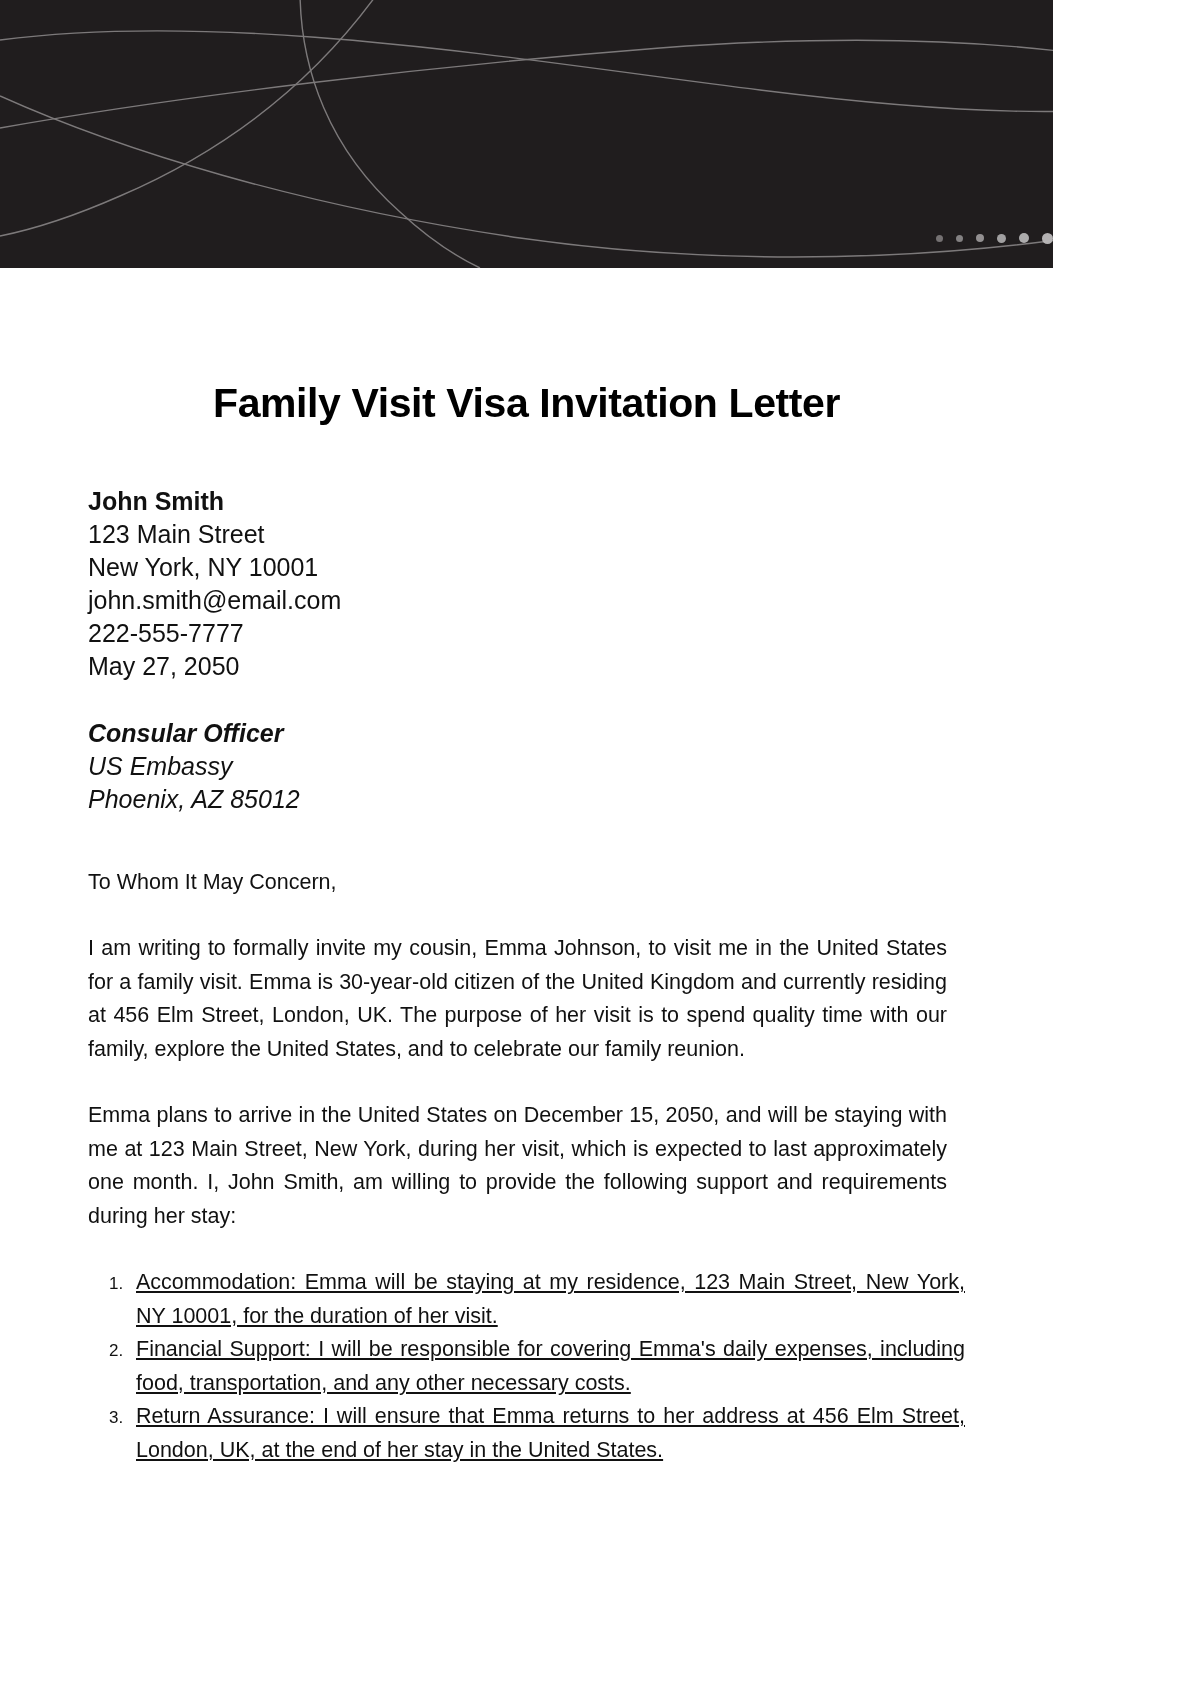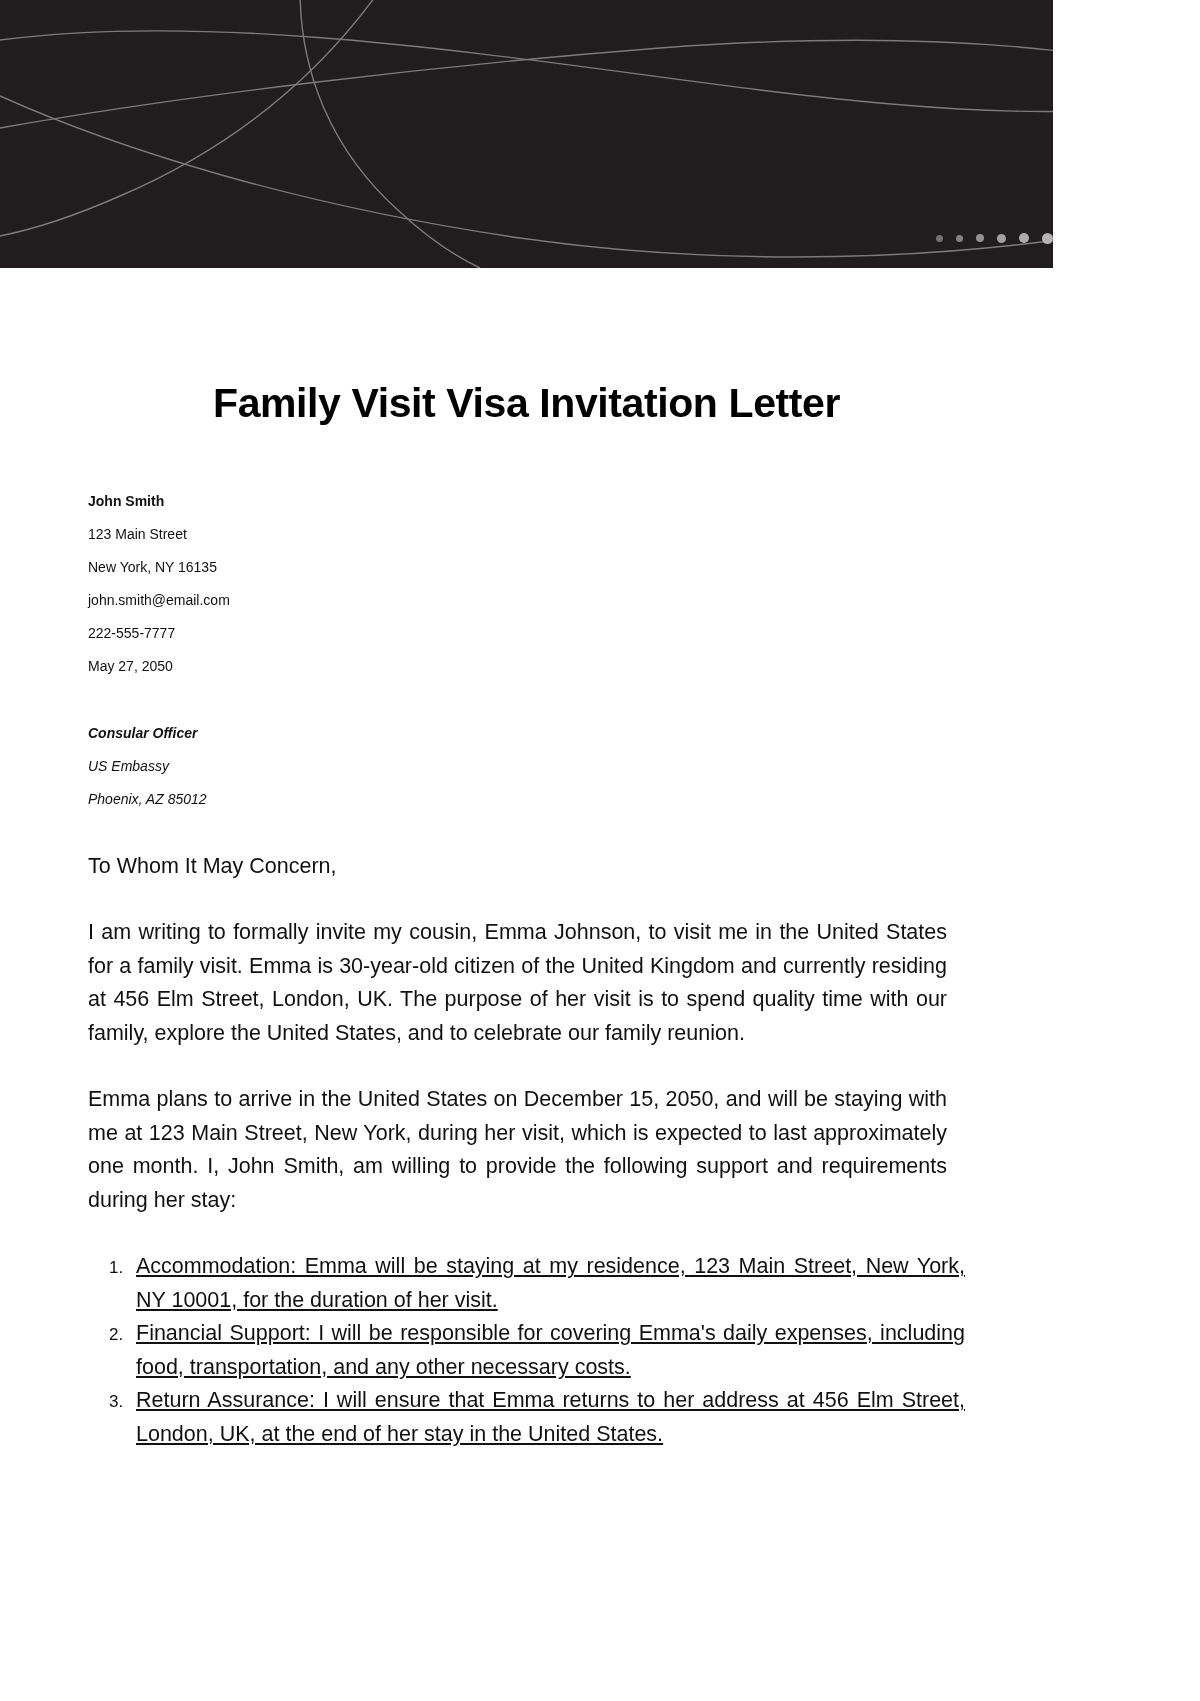--- a/index.html
+++ b/index.html
@@ -62,33 +62,33 @@
     padding-top: 112px;
     text-align: center;
     font-size: 41px;
     line-height: 1.15;
     font-weight: bold;
     letter-spacing: -0.4px;
     color: #000000;
   }
   .block {
     margin-top: 58px;
-    font-size: 14px;
+    font-size: 25px;
     line-height: 33px;
     color: #111111;
   }
   .block.second { margin-top: 34px; font-style: italic; }
   .block .name {
     font-weight: bold;
     display: block;
   }
   .block span.line { display: block; }
 
   .salutation {
-    margin-top: 34px;
+    margin-top: 50px;
     font-size: 21.5px;
     line-height: 33px;
     color: #111111;
   }
   p.para {
     margin: 33px 18px 0 0;
     font-size: 21.5px;
     line-height: 33.5px;
     color: #111111;
     text-align: justify;
@@ -139,21 +139,21 @@
     </div>
   </div>
 
   <div class="letter">
 
     <h1 class="doc-title">Family Visit Visa Invitation Letter</h1>
 
     <div class="block">
       <span class="name line">John Smith</span>
       <span class="line">123 Main Street</span>
-      <span class="line">New York, NY 16135</span>
+      <span class="line">New York, NY 10001</span>
       <span class="line">john.smith@email.com</span>
       <span class="line">222-555-7777</span>
       <span class="line">May 27, 2050</span>
     </div>
 
     <div class="block second">
       <span class="name line">Consular Officer</span>
       <span class="line">US Embassy</span>
       <span class="line">Phoenix, AZ 85012</span>
     </div>

